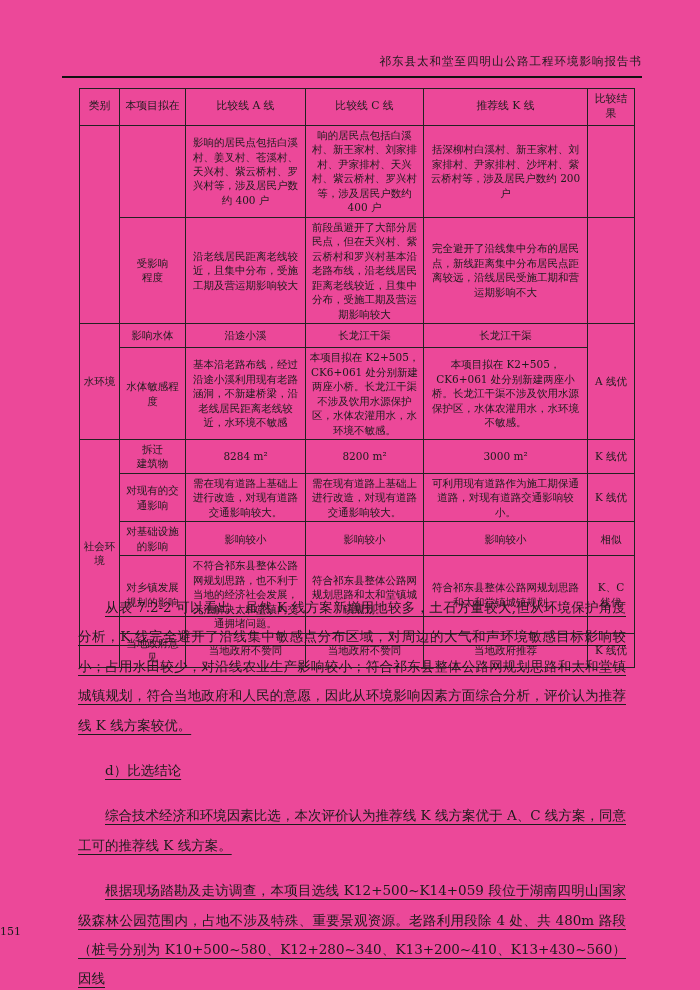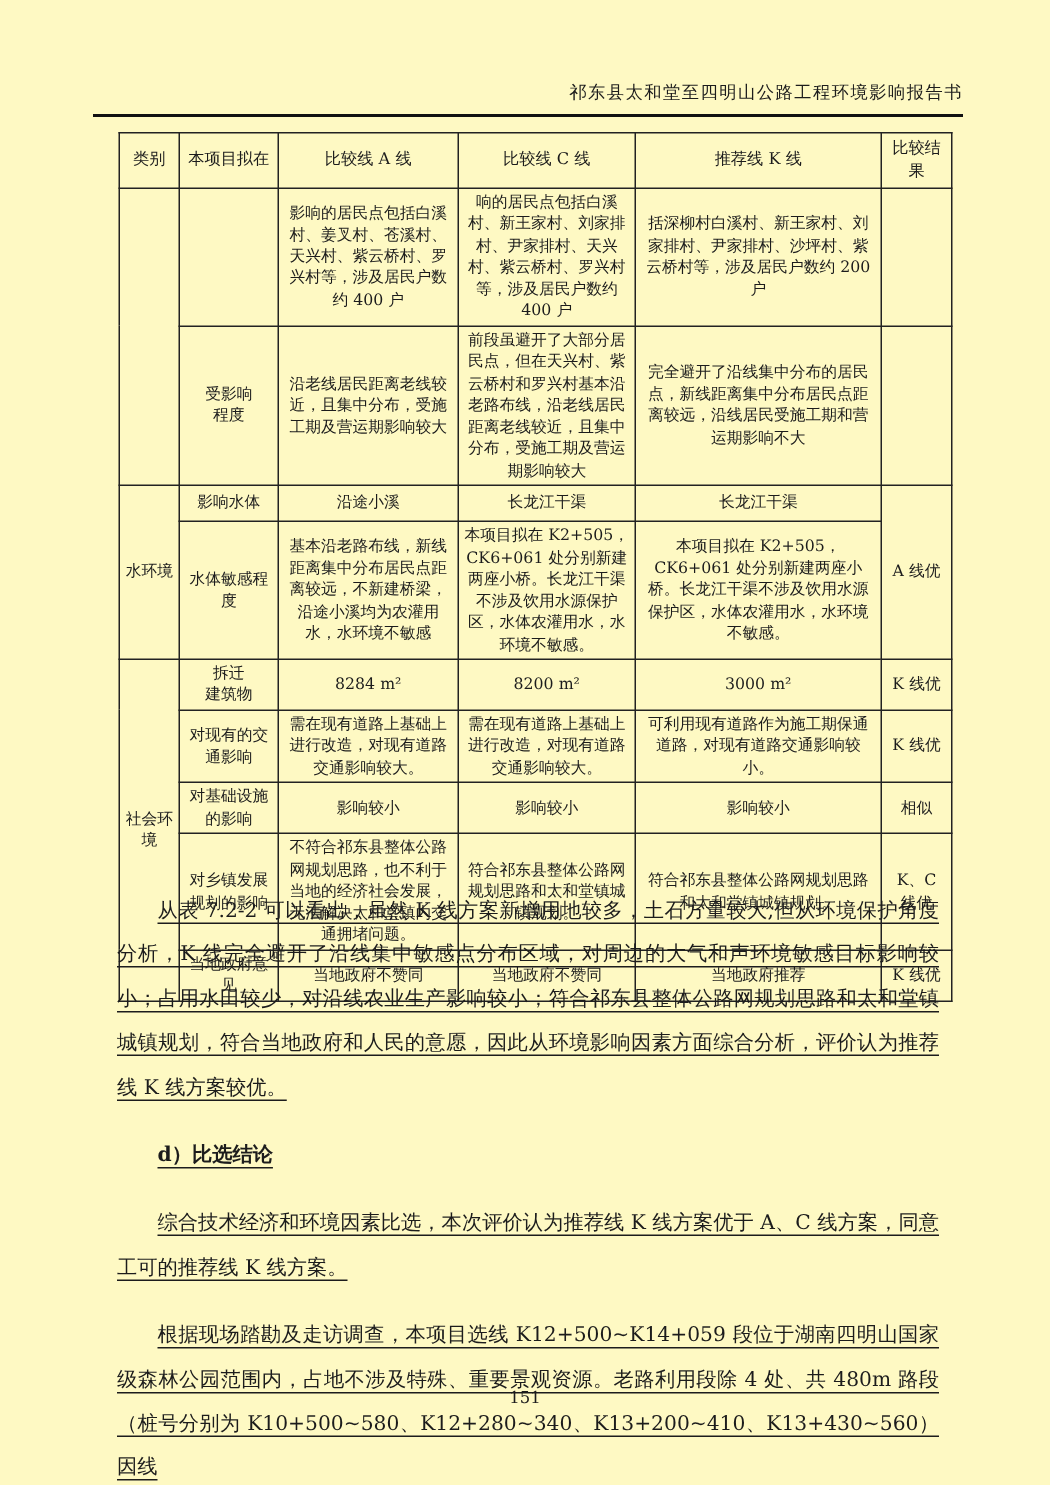--- a/index.html
+++ b/index.html
@@ -1,16 +1,16 @@
 <!DOCTYPE html>
 <html><head>
 <meta charset="utf-8">
 <style>
   html,body{margin:0;padding:0;background:#e8e8e8;}
-  .page{width:700px;height:990px;background:#fef9c3;position:relative;margin:0 auto;
+  .page{width:700px;height:990px;background:#ec4899;position:relative;margin:0 auto;
         font-family:"DejaVu Serif","Liberation Serif",serif;color:#1c1c1c;overflow:hidden;}
   
   .doc-header{position:absolute;top:54px;left:62px;right:58px;text-align:right;
               font-size:11.5px;letter-spacing:1px;padding-bottom:7px;border-bottom:2px solid #111;}
   
   table.cmp{position:absolute;top:88px;left:79px;border-collapse:collapse;table-layout:fixed;
             font-size:10.5px;line-height:1.38;}
   table.cmp th,table.cmp td{border:1px solid #222;padding:2px 3px;text-align:center;
             vertical-align:middle;font-weight:normal;overflow:hidden;}
   table.cmp th{font-size:10.8px;padding:3px 4px;}
@@ -18,25 +18,25 @@
   .cat{padding:2px 9px;}
   .lbl{padding:2px 6px;}
   tr.h-head{height:26px;} tr.h-r1{height:68px;} tr.h-r2{height:78px;}
   tr.h-wb{height:24px;}  tr.h-ws{height:68px;} tr.h-dem{height:30px;}
   tr.h-tr{height:38px;}  tr.h-in{height:27px;margin-top:41px;} tr.h-tp{height:70px;} tr.h-gv{height:29px;}
   
   .bodytext{position:absolute;top:577px;left:62px;right:58px;font-size:13.5px;}
   .bodytext p{margin:16px;line-height:29.4px;text-align:justify;}
   .ind{text-indent:2em;}
   .ul{text-decoration:underline;text-underline-offset:4px;text-decoration-thickness:1px;}
-  .dhead{font-weight:bold;}
+  .dhead{font-weight:normal;}
   .sec{display:flex;gap:12px;line-height:29.4px;font-size:13.5px;font-weight:600;margin:0;}
   .sec .num{text-decoration:none;flex:0 0 auto;}
   
-  .pagenum{position:absolute;top:925px;left:0;right:0;text-align:center;font-size:11px;}
+  .pagenum{position:absolute;top:925px;left:0;right:0;text-align:left;font-size:11px;}
 </style>
 </head>
 <body>
 
 <div class="page">
 
   <div class="doc-header">
     <span>祁东县太和堂至四明山公路工程环境影响报告书</span>
   </div>
 
@@ -79,21 +79,21 @@
       <tr class="h-wb">
         <td class="cat" rowspan="2">水环境</td>
         <td class="lbl">影响水体</td>
         <td>沿途小溪</td>
         <td>长龙江干渠</td>
         <td>长龙江干渠</td>
         <td rowspan="2">A 线优</td>
       </tr>
       <tr class="h-ws">
         <td class="lbl">水体敏感程度</td>
-        <td>基本沿老路布线，新线距离集中分布居民点距离较远，不新建桥梁，沿途小溪均为农灌用水，水环境不敏感</td>
+        <td>基本沿老路布线，经过沿途小溪利用现有老路涵洞，不新建桥梁，沿老线居民距离老线较近，水环境不敏感</td>
         <td>本项目拟在 K2+505，CK6+061 处分别新建两座小桥。长龙江干渠不涉及饮用水源保护区，水体农灌用水，水环境不敏感。</td>
         <td>本项目拟在 K2+505，CK6+061 处分别新建两座小桥。长龙江干渠不涉及饮用水源保护区，水体农灌用水，水环境不敏感。</td>
       </tr>
       <tr class="h-dem">
         <td class="cat" rowspan="5">社会环境</td>
         <td class="lbl pre">拆迁
 建筑物</td>
         <td>8284 m²</td>
         <td>8200 m²</td>
         <td>3000 m²</td>

